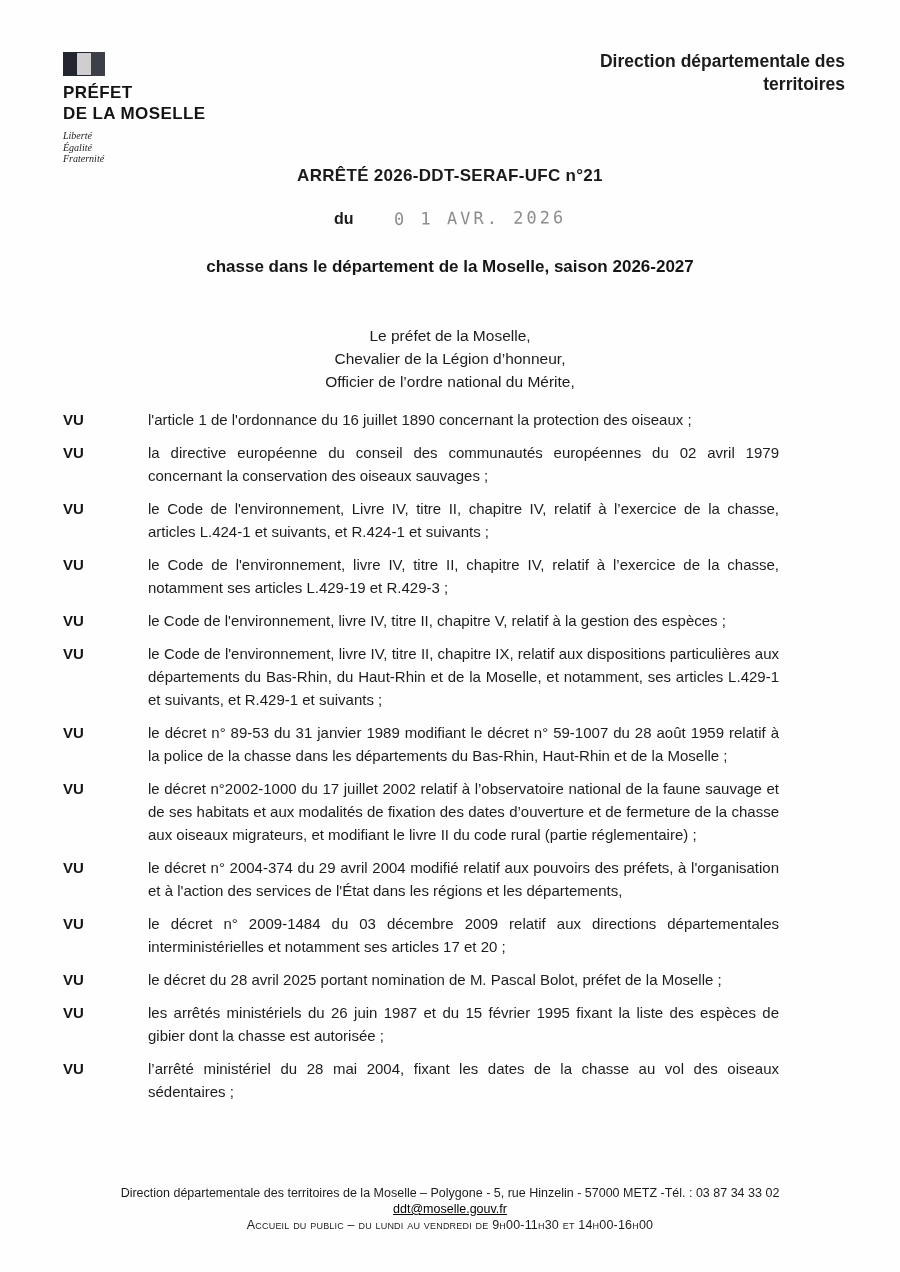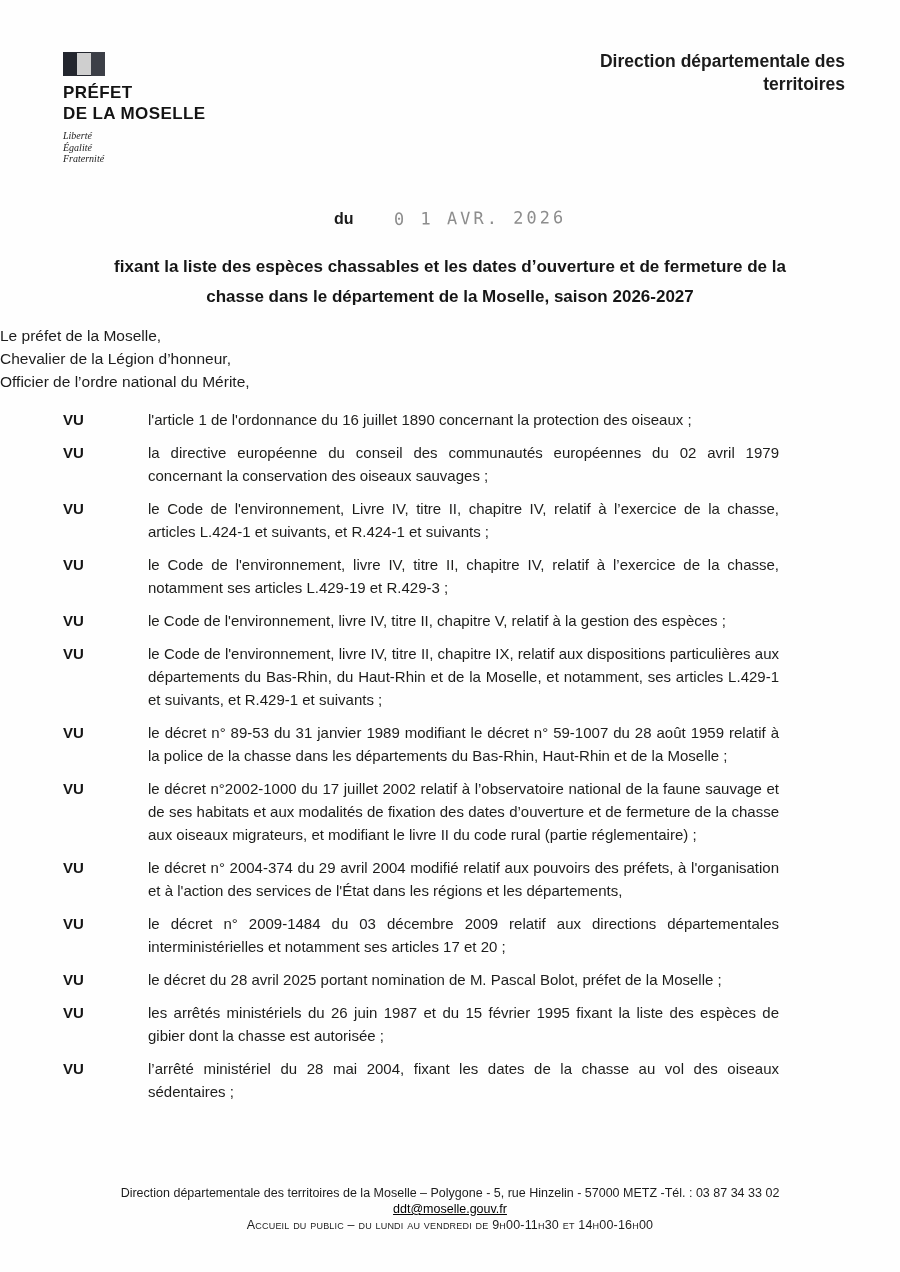--- a/index.html
+++ b/index.html
@@ -59,21 +59,21 @@
 
   .subject {
     position: absolute; top: 252px; left: 40px; right: 40px;
     text-align: center;
     font-weight: bold; font-size: 17px; line-height: 30px;
     color: #161616;
   }
 
   .salutation {
     position: absolute; top: 324px; left: 0; right: 0;
-    text-align: left;
+    text-align: center;
     font-size: 15.5px; line-height: 23px;
     color: #1c1c1c;
   }
 
   
   .vu-list {
     position: absolute; top: 408px; left: 63px; width: 716px;
   }
   .vu-row { display: flex; margin-bottom: 10px; }
   .vu-label {
@@ -119,28 +119,28 @@
       <div>Égalité</div>
       <div>Fraternité</div>
     </div>
   </div>
 
   <div class="direction">
     <div>Direction départementale des</div>
     <div>territoires</div>
   </div>
 
+  <div class="arrete-title">ARRÊTÉ 2026-DDT-SERAF-UFC n°21</div>
 
   <div class="date-line">
     <span class="du-label">du</span>
     <span class="date-stamp">0 1 AVR. 2026</span>
   </div>
 
   <div class="subject">
-    <div>fixant la liste des espèces chassables et les dates d’ouverture et de fermeture de la</div>
     <div>chasse dans le département de la Moselle, saison 2026-2027</div>
   </div>
 
   <div class="salutation">
     <div>Le préfet de la Moselle,</div>
     <div>Chevalier de la Légion d’honneur,</div>
     <div>Officier de l’ordre national du Mérite,</div>
   </div>
 
   <div class="vu-list">

